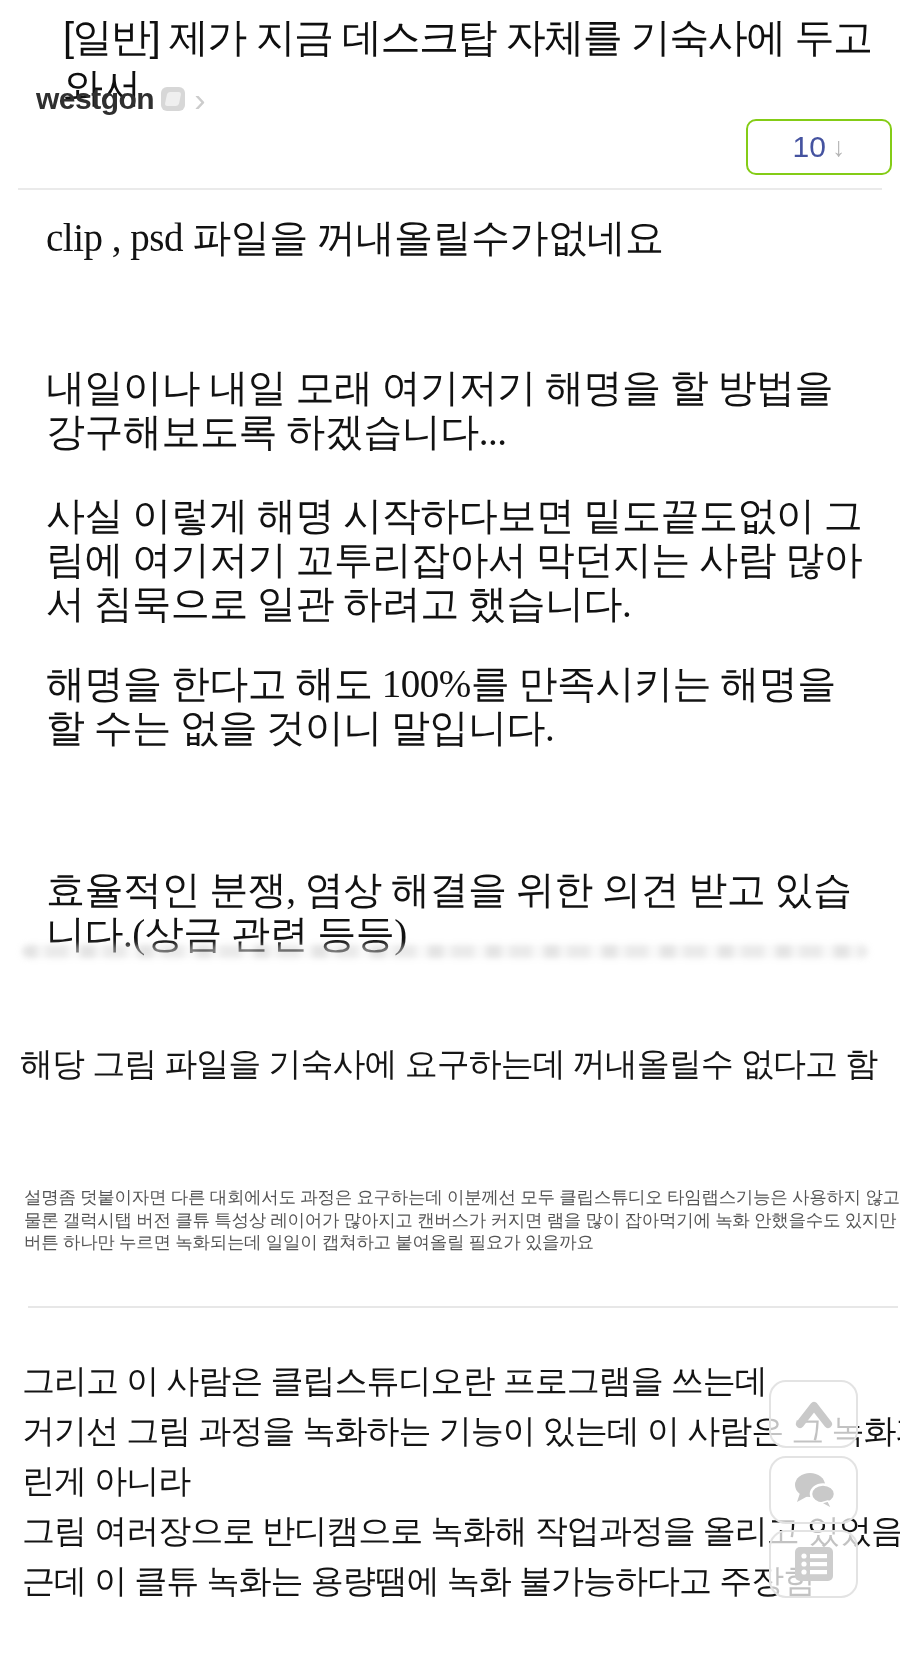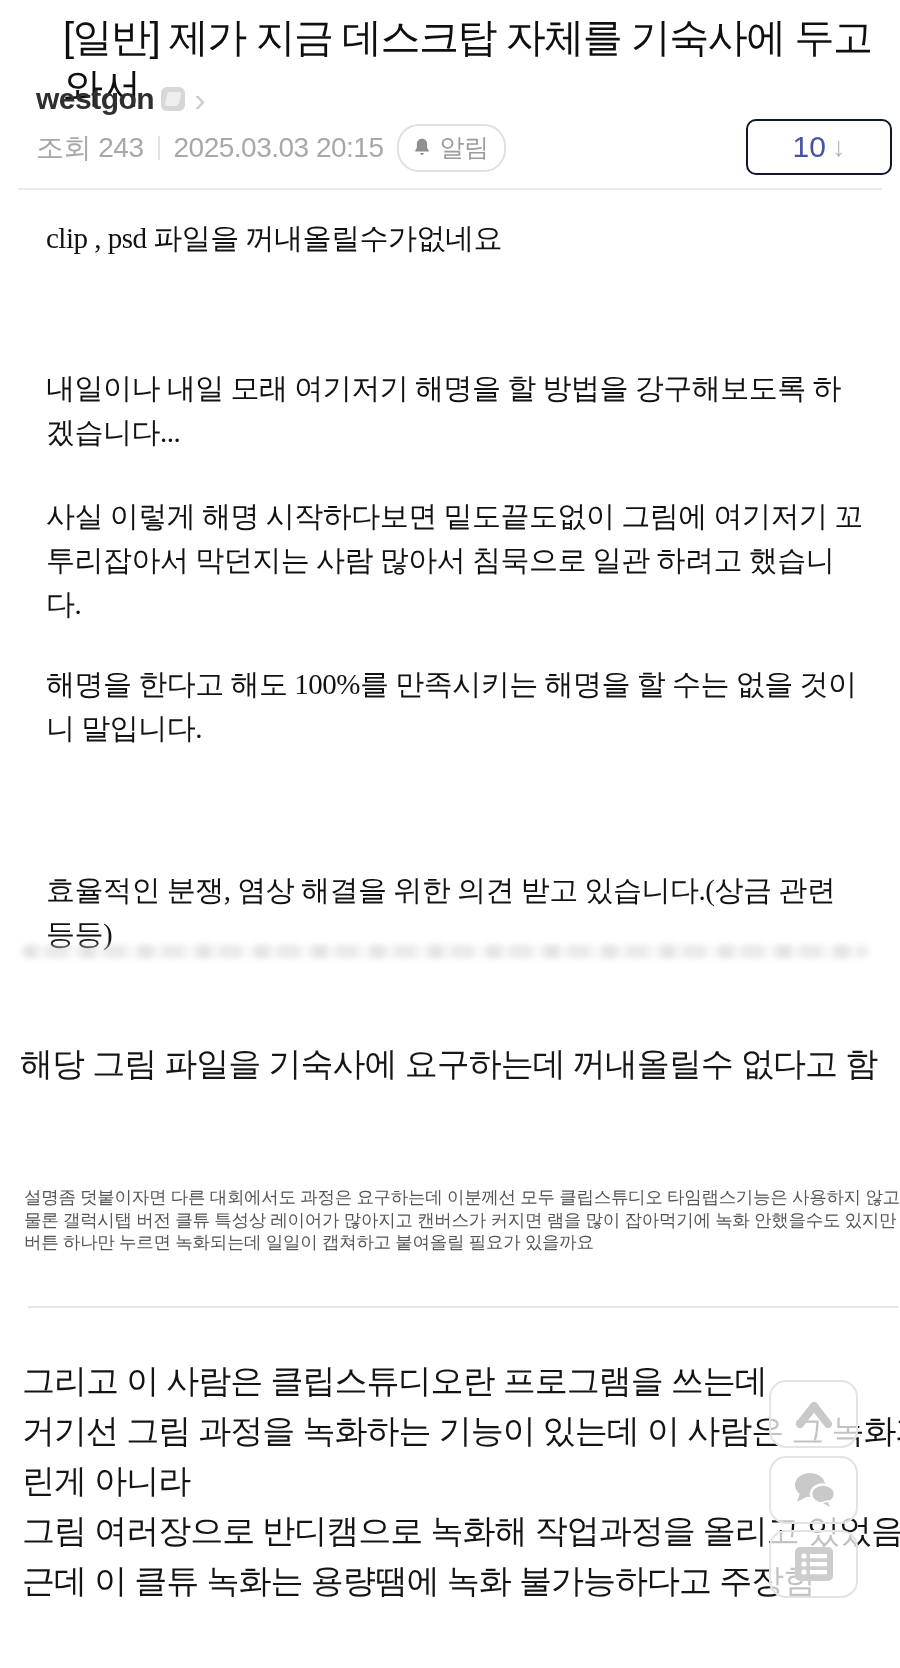--- a/index.html
+++ b/index.html
@@ -17,32 +17,32 @@
   .author-chevron{font-size:34px;color:#cccccc;font-weight:400;line-height:1;margin-left:2px;}
 
   .meta-row{position:absolute;left:36px;top:124px;display:flex;align-items:center;gap:14px;}
   .meta-text{font-size:28px;color:#a8a8a8;letter-spacing:-0.5px;}
   .meta-sep{width:2px;height:24px;background:#e3e3e3;}
   .alarm-pill{display:flex;align-items:center;gap:6px;border:2px solid #e0e0e0;border-radius:22px;
          padding:5px 16px 6px 12px;background:#fff;cursor:pointer;}
   .alarm-pill .bell{width:22px;height:22px;display:block;}
   .alarm-label{font-size:25px;color:#9c9c9c;letter-spacing:-0.5px;}
 
-  .rec-btn{position:absolute;left:746px;top:119px;width:146px;height:56px;border:2px solid #0f172a;
+  .rec-btn{position:absolute;left:746px;top:119px;width:146px;height:56px;border:2px solid #84cc16;
          border-radius:10px;background:#fff;display:flex;align-items:center;justify-content:center;
          gap:6px;cursor:pointer;box-sizing:border-box;}
   .rec-count{font-size:30px;color:#4553a0;font-weight:500;}
   .rec-arrow{font-size:27px;color:#b5b5b5;}
 
   .divider-1{position:absolute;left:18px;right:18px;top:188px;height:2px;background:#eaeaea;}
 
   
   .post-body{position:absolute;left:46px;top:216px;width:822px;}
   .post-body p{margin:0;font-family:"Liberation Serif","DejaVu Serif",serif;
-         font-size:29px;line-height:44px;color:#121212;word-break:break-all;letter-spacing:-0.5px;}
+         font-size:39px;line-height:44px;color:#121212;word-break:break-all;letter-spacing:-0.5px;}
   .post-body p.gap-big{margin-bottom:106px;}
   .post-body p.gap-sm1{margin-bottom:40px;}
   .post-body p.gap-sm2{margin-bottom:36px;margin-top:16px;}
   .post-body p.gap-big2{margin-bottom:118px;}
 
   .blur-line{position:absolute;left:22px;top:945px;width:846px;height:13px;border-radius:7px;
          background:repeating-linear-gradient(90deg,#c7c7c7 0 15px,#ececec 15px 24px,#d4d4d4 24px 46px,#f2f2f2 46px 58px);
          filter:blur(3px);opacity:0.5;}
 
   
@@ -72,32 +72,20 @@
 <div class="page">
 
   <div class="title">[일반] 제가 지금 데스크탑 자체를 기숙사에 두고 와서</div>
 
   <div class="author-row">
     <span class="author-name">westgon</span>
     <span class="gallog-badge"></span>
     <span class="author-chevron">›</span>
   </div>
 
-  <div class="meta-row">
-    <span class="meta-text">조회 243</span>
-    <span class="meta-sep"></span>
-    <span class="meta-text">2025.03.03 20:15</span>
-    <span class="alarm-pill">
-      <svg class="bell" viewBox="0 0 24 24">
-        <path fill="#8f8f8f" d="M12 2c-3.2 0-5.6 2.4-5.6 5.6v4.2L4.6 14.6c-.3.5.1 1.1.7 1.1h13.4c.6 0 1-.6.7-1.1l-1.8-2.8V7.6C17.6 4.4 15.2 2 12 2z"></path>
-        <path fill="#8f8f8f" d="M10 17.5a2 2 0 0 0 4 0z"></path>
-      </svg>
-      <span class="alarm-label">알림</span>
-    </span>
-  </div>
 
   <div class="rec-btn">
     <span class="rec-count">10</span>
     <span class="rec-arrow">↓</span>
   </div>
 
   <div class="divider-1"></div>
 
   <div class="post-body">
     <p class="gap-big">clip , psd 파일을 꺼내올릴수가없네요</p>

